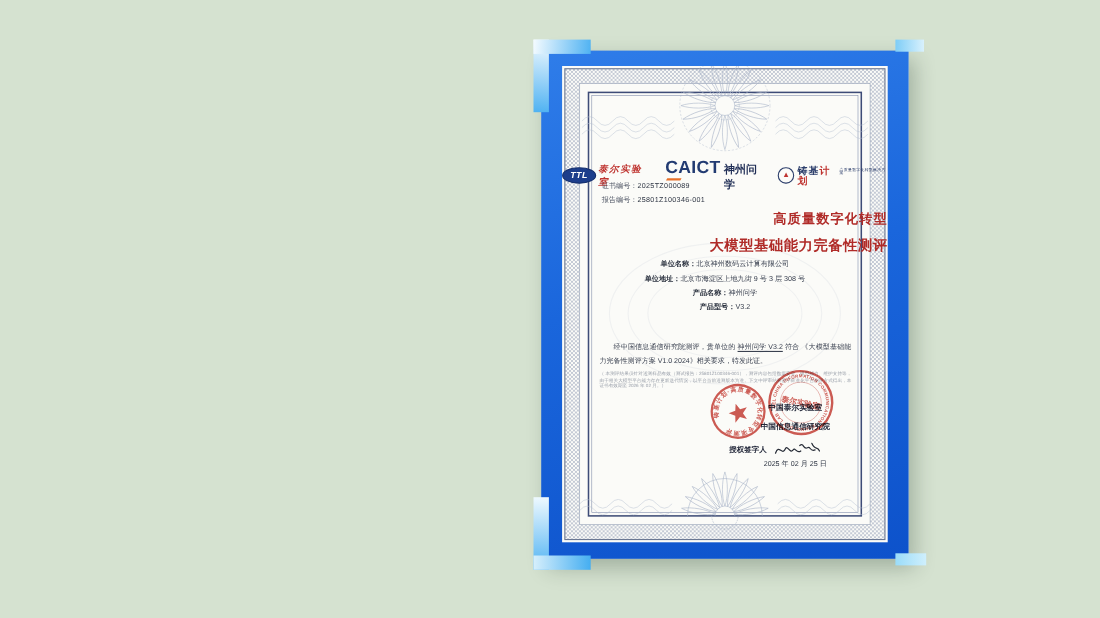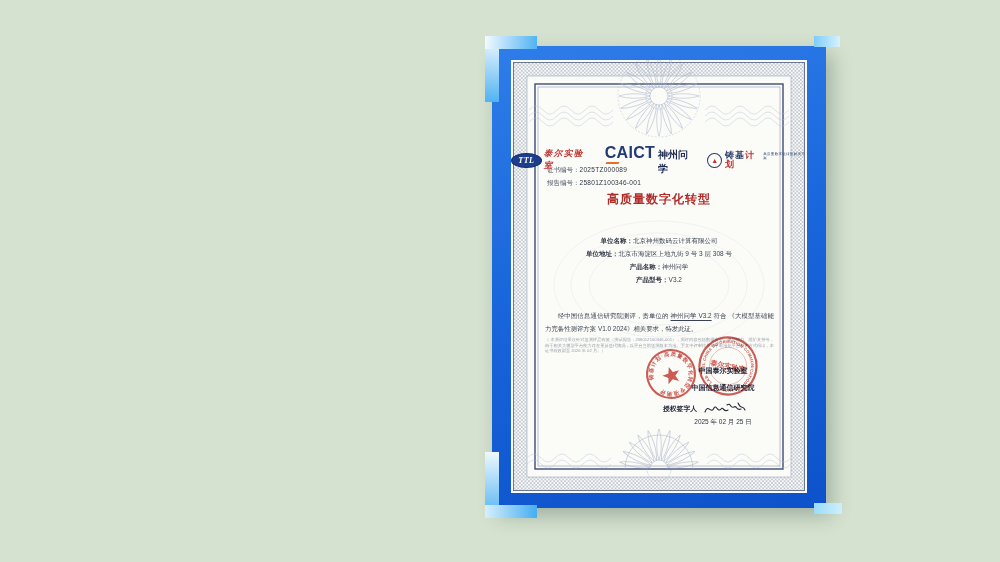--- a/index.html
+++ b/index.html
@@ -18,39 +18,39 @@
   #acc-br{left:814px;top:503px;width:28px;height:11px;background:linear-gradient(90deg,#9adcf9,#cfeffc);}
   
   .paper{position:absolute;left:511px;top:60px;width:296px;height:433px;background:#fbfbf8;}
   .deco{position:absolute;inset:0;}
   .content{position:absolute;inset:0;}
   
   .logos{position:absolute;left:0;top:84px;width:100%;display:flex;justify-content:center;align-items:center;gap:13px;}
   .ttl-logo{display:flex;align-items:center;gap:2px;}
   .ttl-ellipse{width:30px;height:13px;background:#1d3e8c;border:1px solid #16306e;border-radius:50%;
                color:#fff;font-style:italic;font-weight:bold;font-size:8px;display:flex;align-items:center;
-               justify-content:center;letter-spacing:.5px;font-family:Liberation Serif, serif;}
+               justify-content:center;letter-spacing:.5px;}
   .ttl-name{color:#bf3430;font-style:italic;font-weight:bold;font-size:8.5px;letter-spacing:1.5px;}
   .caict-logo{display:flex;align-items:baseline;gap:3px;}
   .caict-abbr{color:#223b72;font-weight:bold;font-size:16px;letter-spacing:.3px;position:relative;}
   .caict-swoosh{position:absolute;left:1px;bottom:-2px;width:13px;height:2px;background:#e6702a;transform:skewX(-30deg);}
   .caict-name{color:#1f2d55;font-weight:bold;font-size:10px;}
   .zhuji-logo{display:flex;align-items:center;gap:3px;}
   .zhuji-icon{width:13px;height:13px;border:1.2px solid #2c3e6b;border-radius:50%;display:flex;
               align-items:center;justify-content:center;color:#bf3430;font-size:7px;line-height:1;}
   .zhuji-text{display:flex;flex-direction:row;line-height:1;}
   .zhuji-title{font-size:9px;font-weight:bold;letter-spacing:1px;}
   .zhuji-dark{color:#2c3e6b;} .zhuji-red{color:#bf3430;}
   .zhuji-tagline{font-size:3.5px;color:#2c3e6b;margin-top:2px;letter-spacing:.3px;}
   
   .numbers{position:absolute;left:36px;top:103px;font-size:6.5px;color:#3a4150;line-height:13px;}
   .num-label{color:#4a5160;}
   .num-value{color:#2f3644;letter-spacing:.3px;}
   
-  .title-block{position:absolute;left:0;top:131px;width:100%;text-align:center;color:#b02b28;font-weight:bold;}
+  .title-block{position:absolute;left:0;top:131px;width:100%;text-align:right;color:#b02b28;font-weight:bold;}
   .title1{font-size:12px;letter-spacing:1px;}
   .title2{font-size:13px;margin-top:6px;letter-spacing:.5px;}
   
   .fields{position:absolute;left:0;top:174px;width:100%;text-align:center;font-size:6.5px;line-height:13px;color:#3a4150;}
   .field-label{font-weight:bold;color:#2c3340;}
   
   .statement{position:absolute;left:34px;top:249px;width:229px;font-size:6.4px;line-height:13px;
              color:#3a4150;text-indent:2em;text-align:justify;}
   .u-product{text-decoration:underline;text-underline-offset:1.5px;}
   .fine-print{position:absolute;left:34px;top:277px;width:229px;font-size:4.2px;line-height:5.6px;
@@ -193,20 +193,21 @@
         <div>
           <span class="num-label">证书编号：</span><span class="num-value">2025TZ000089</span>
         </div>
         <div>
           <span class="num-label">报告编号：</span><span class="num-value">25801Z100346-001</span>
         </div>
       </div>
 
       <div class="title-block">
         <div class="title1">高质量数字化转型</div>
+        <div class="title2">大模型基础能力完备性测评</div>
       </div>
 
       <div class="fields">
         <div>
           <span class="field-label">单位名称：</span><span>北京神州数码云计算有限公司</span>
         </div>
         <div>
           <span class="field-label">单位地址：</span><span>北京市海淀区上地九街 9 号 3 层 308 号</span>
         </div>
         <div>

